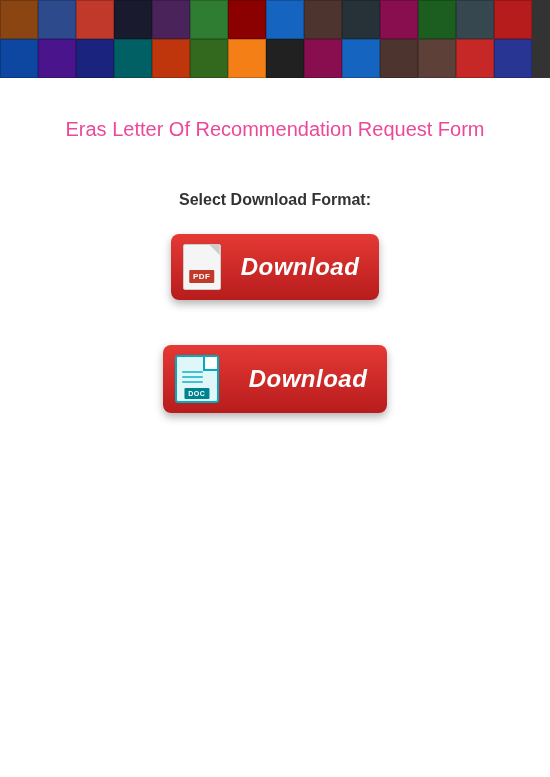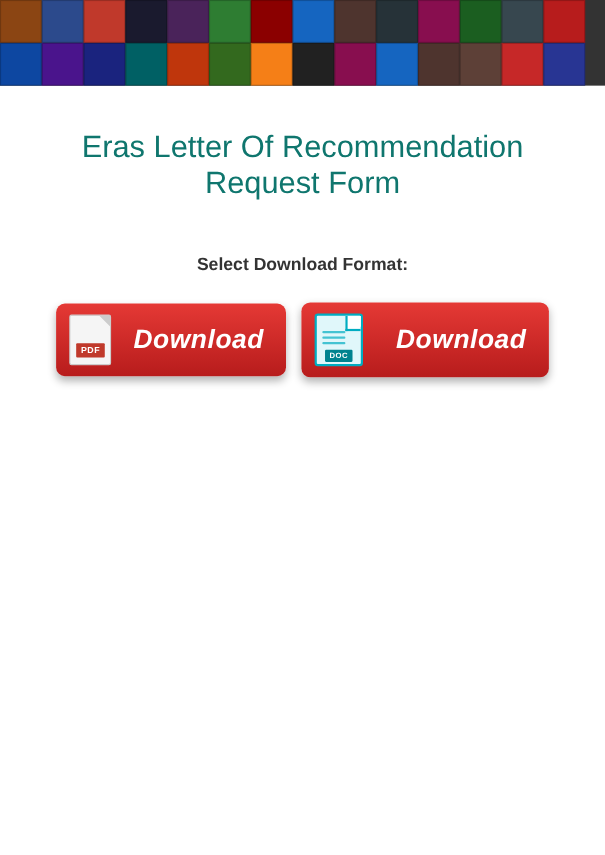--- a/index.html
+++ b/index.html
@@ -46,39 +46,39 @@
     .main-content {
       width: 550px;
       background: #ffffff;
       display: flex;
       flex-direction: column;
       align-items: center;
       padding: 40px 20px 20px;
     }
 
     .page-title {
-      font-size: 28px;
-      color: #0f766e;
+      font-size: 20px;
+      color: #ec4899;
       text-align: center;
       margin-bottom: 50px;
       font-weight: normal;
     }
 
     .select-format-label {
       font-size: 16px;
       font-weight: bold;
       color: #333333;
       margin-bottom: 25px;
       text-align: left;
     }
 
     .download-buttons {
       display: flex;
-      flex-direction: row;
-      gap: 14px;
+      flex-direction: column;
+      gap: 45px;
       align-items: center;
       justify-content: center;
     }
 
     
     .download-btn {
       display: flex;
       align-items: center;
       background: linear-gradient(180deg, #e53935 0%, #b71c1c 100%);
       border-radius: 8px;

